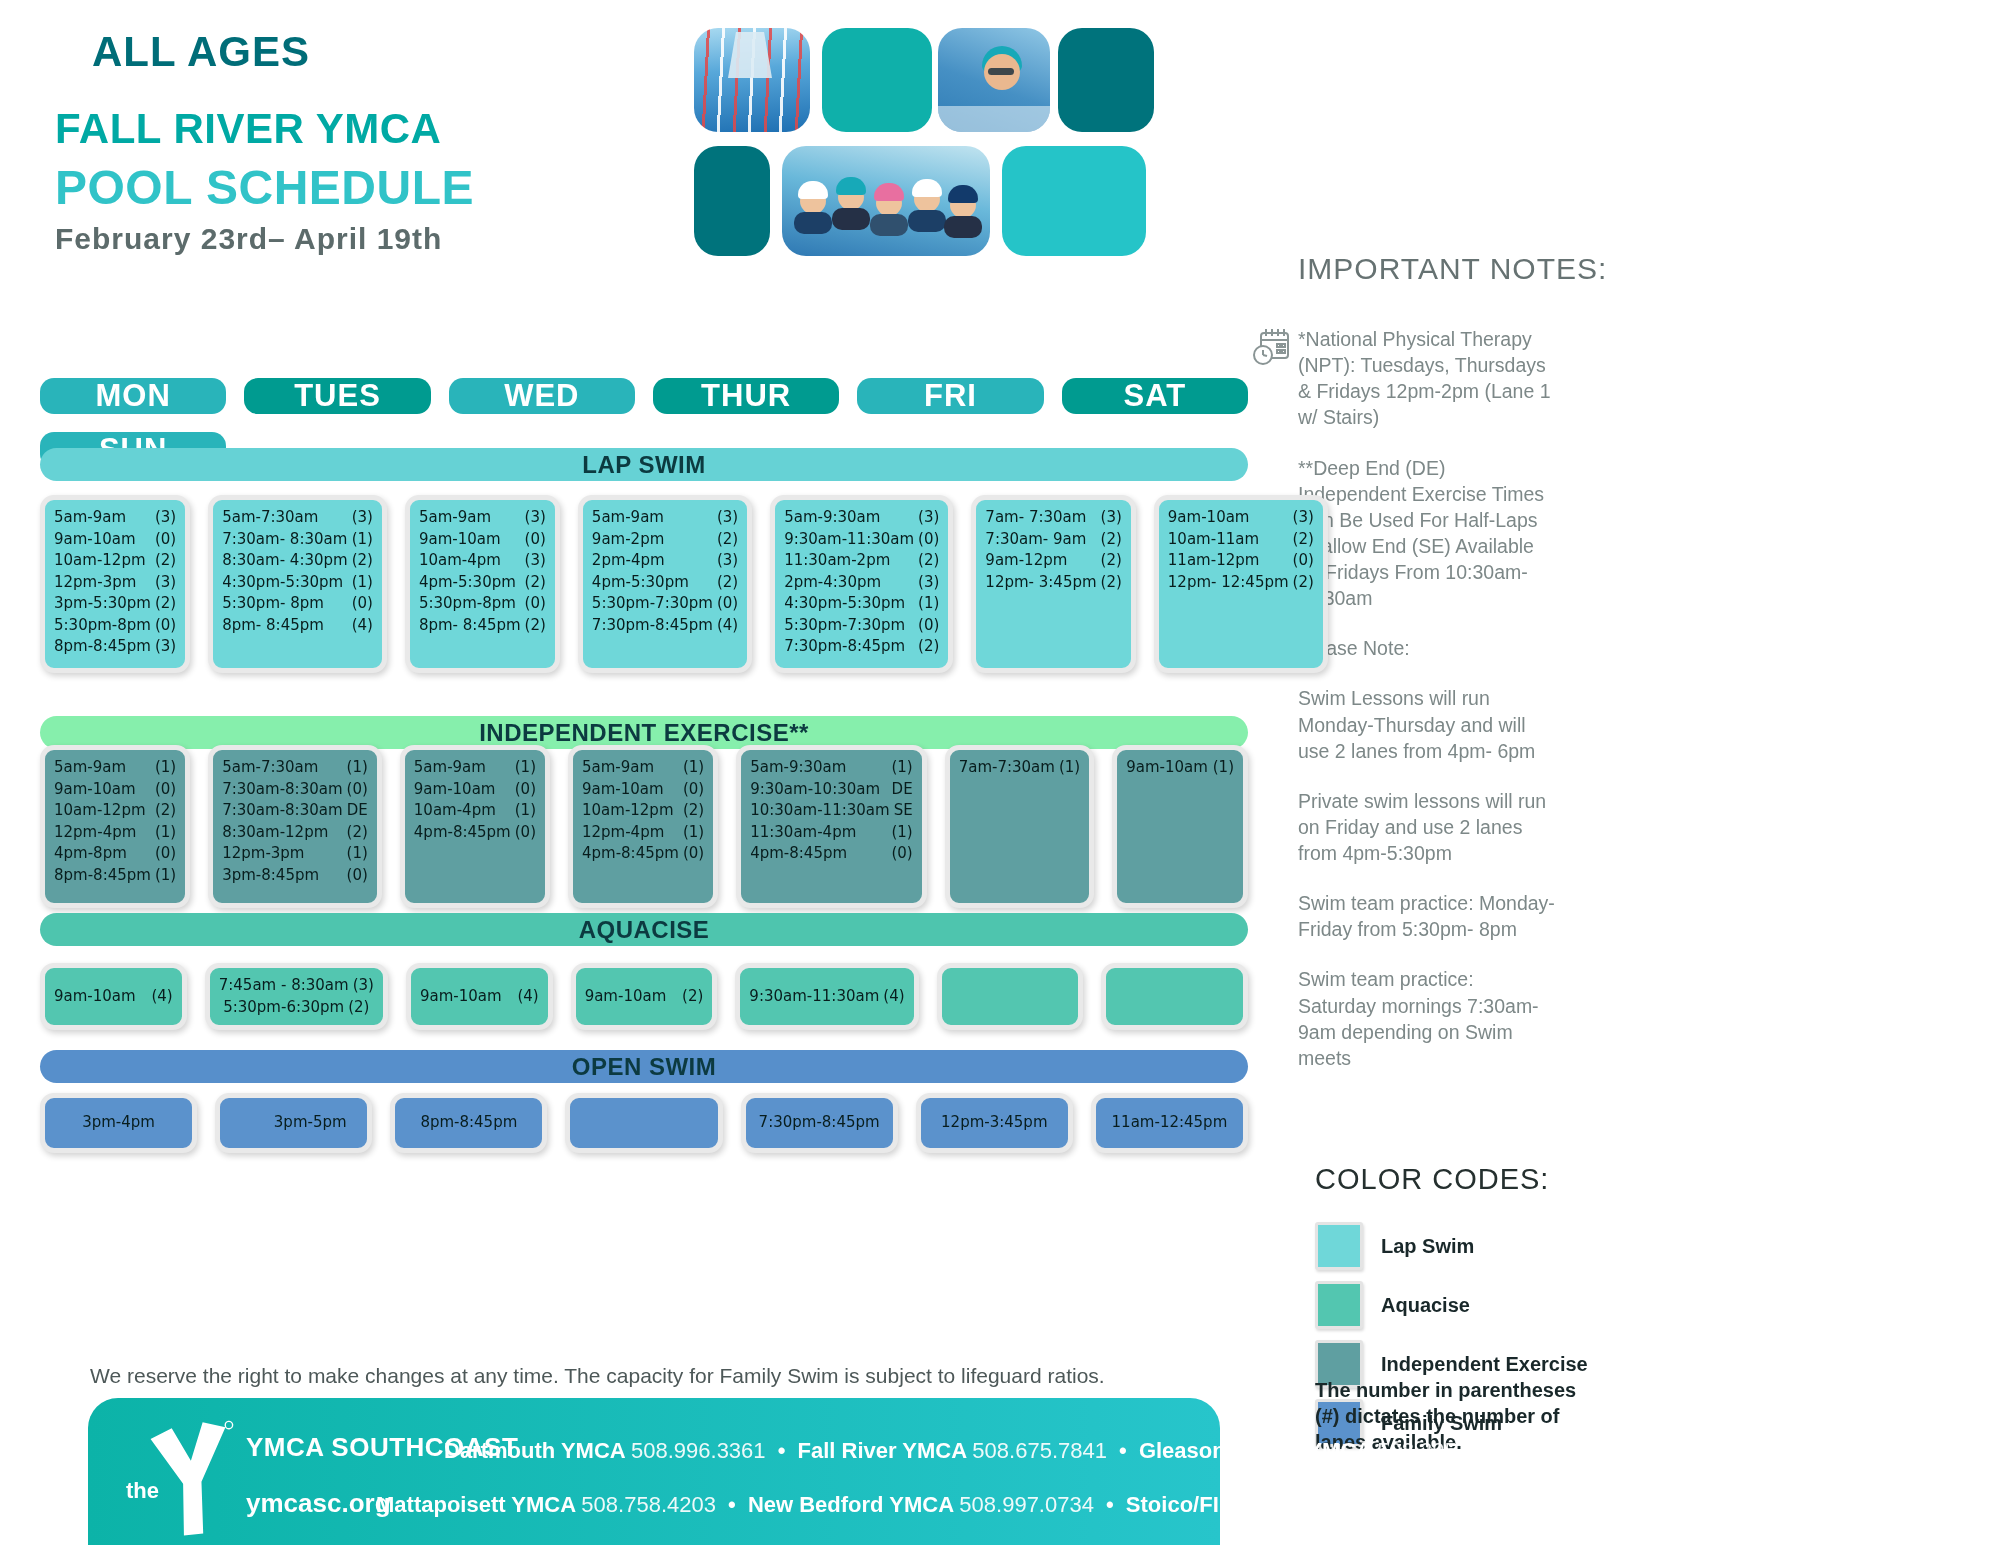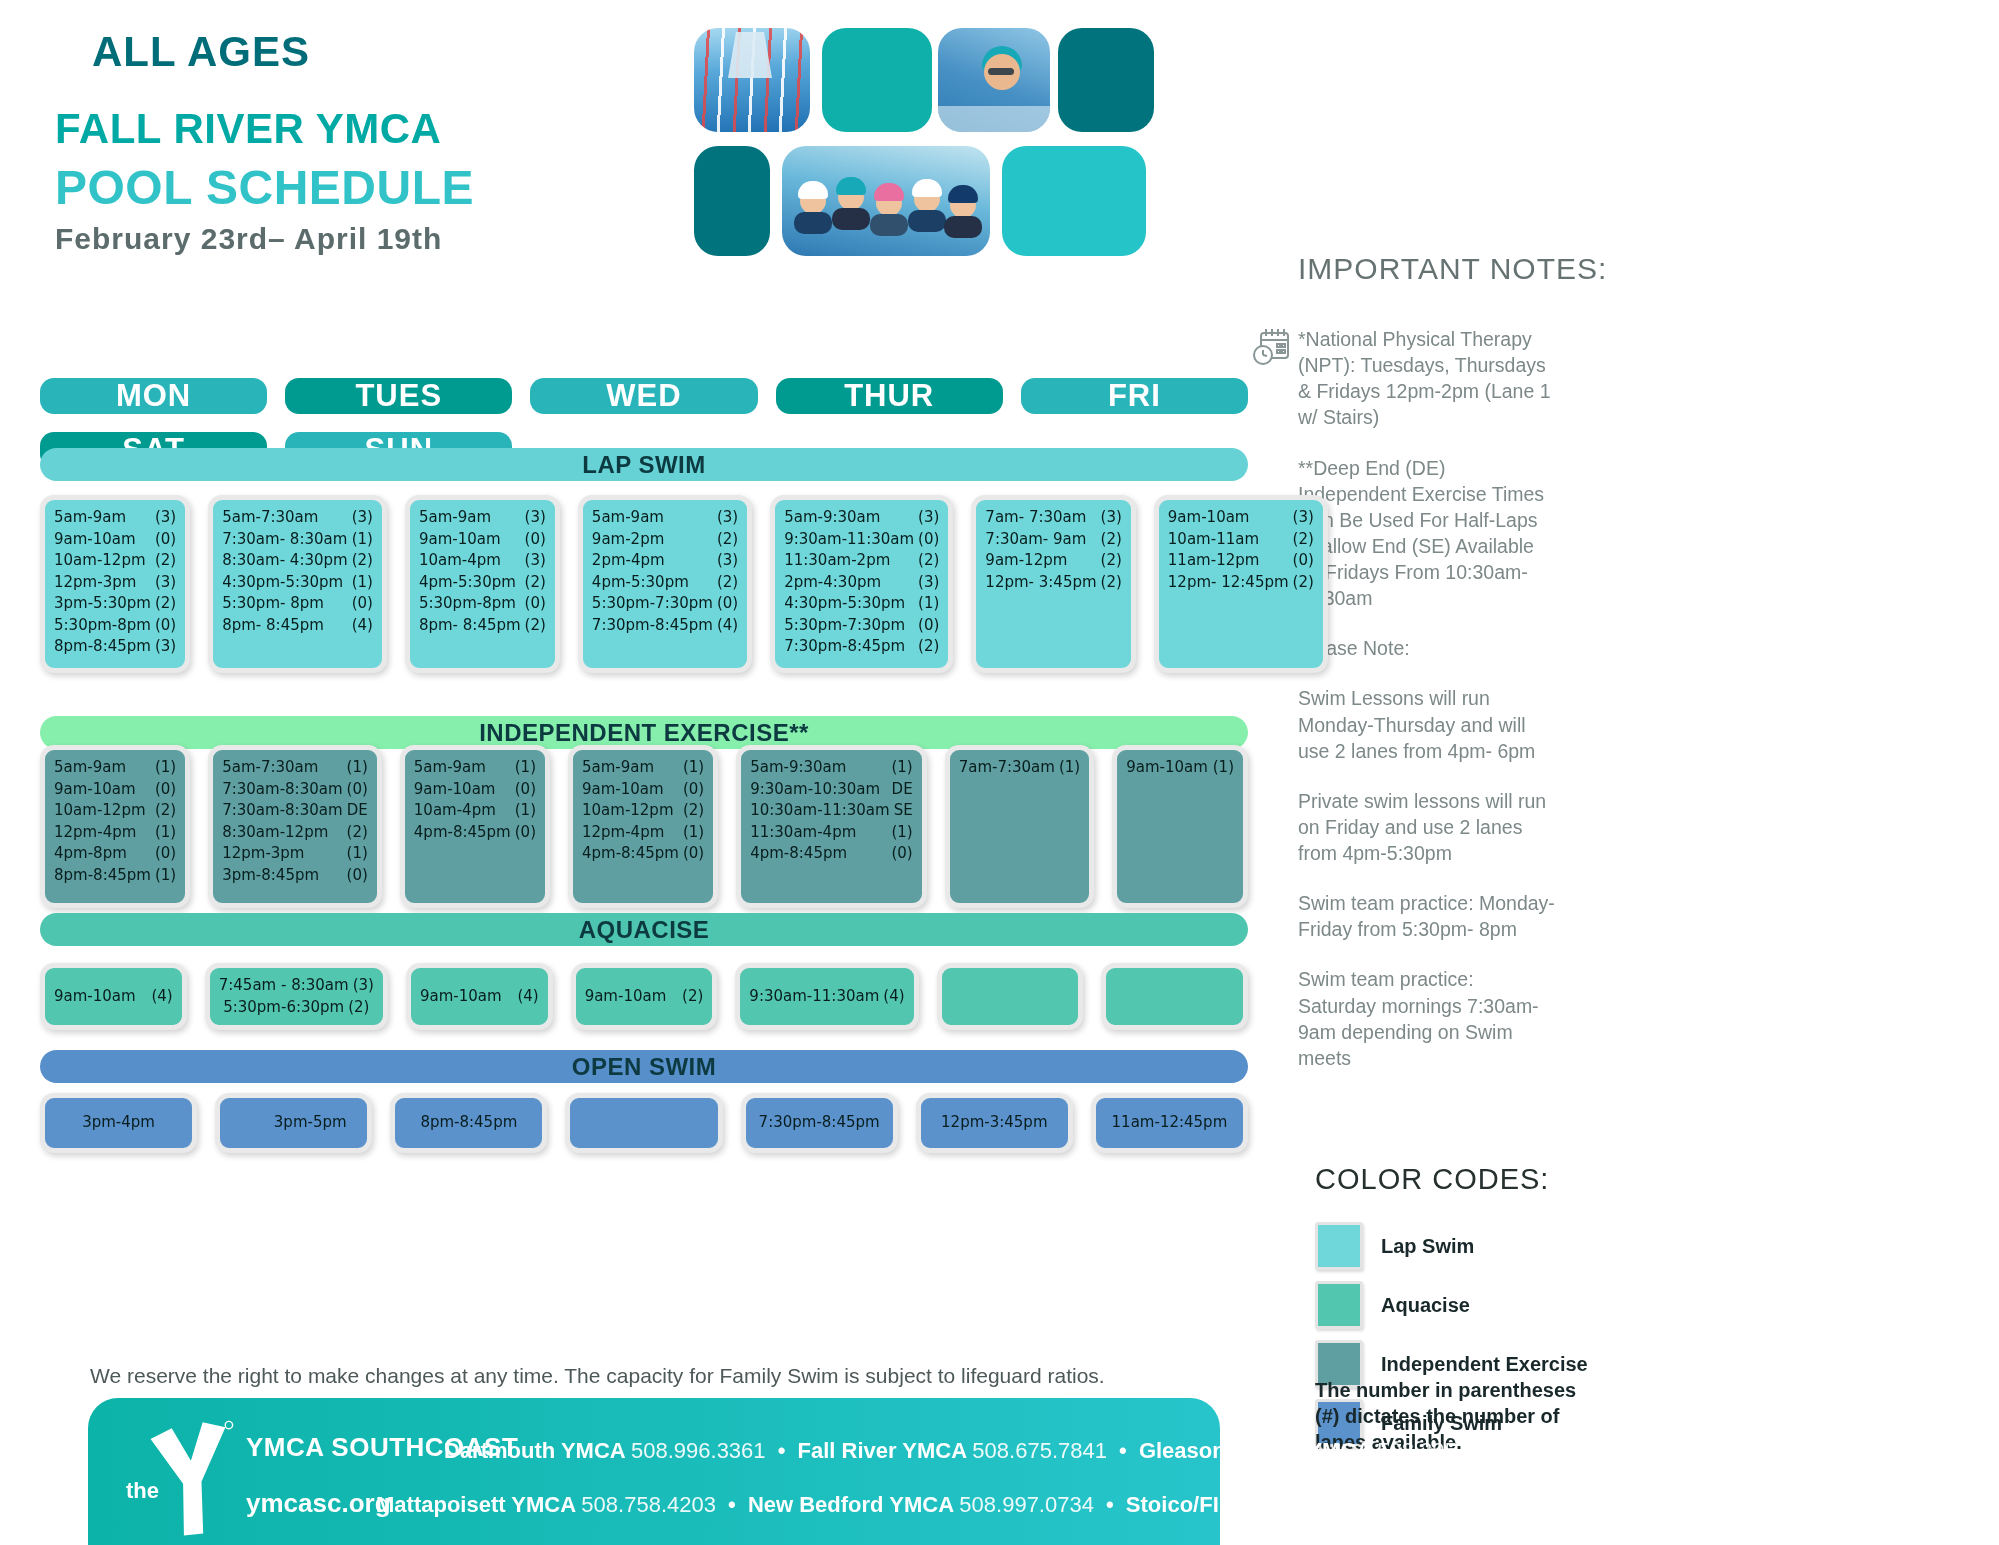--- a/index.html
+++ b/index.html
@@ -45,21 +45,21 @@
 
   
   .notes-heading{position:absolute;left:1298px;top:252px;font-size:30px;color:#667272;letter-spacing:1px;}
   .calendar-clock{position:absolute;left:1250px;top:326px;}
   .notes{position:absolute;left:1298px;top:326px;width:258px;}
   .notes p{margin:0 0 24px 0;font-size:19.5px;line-height:1.34;color:#7d8888;white-space:pre-line;}
 
   
   .sched{position:absolute;left:40px;top:0;width:1208px;height:1200px;}
   .day-row{position:absolute;left:0;top:378px;width:100%;height:56px;display:grid;
-           grid-template-columns:repeat(5,1fr);gap:18px;}
+           grid-template-columns:repeat(6,1fr);gap:18px;}
   .day-header{border-radius:14px;display:flex;align-items:center;justify-content:center;
               color:#fff;font-size:31px;font-weight:bold;letter-spacing:1px;}
   .band{position:absolute;left:0;width:100%;height:33px;border-radius:17px;display:flex;
         align-items:center;justify-content:center;font-size:24px;font-weight:bold;
         color:#0c3a40;letter-spacing:.5px;}
   .cells-row{position:absolute;left:0;width:100%;display:grid;grid-template-columns:repeat(7,1fr);gap:18px;}
   .cell{border:5px solid #e9e9e9;border-radius:14px;box-shadow:2px 3px 6px rgba(0,0,0,.18);
         padding:7px 9px;display:flex;flex-direction:column;box-sizing:border-box;
         font-family:"DejaVu Sans",sans-serif;font-size:15px;color:#081d1d;}
   .cell-line{display:flex;justify-content:space-between;line-height:21.5px;white-space:nowrap;}

